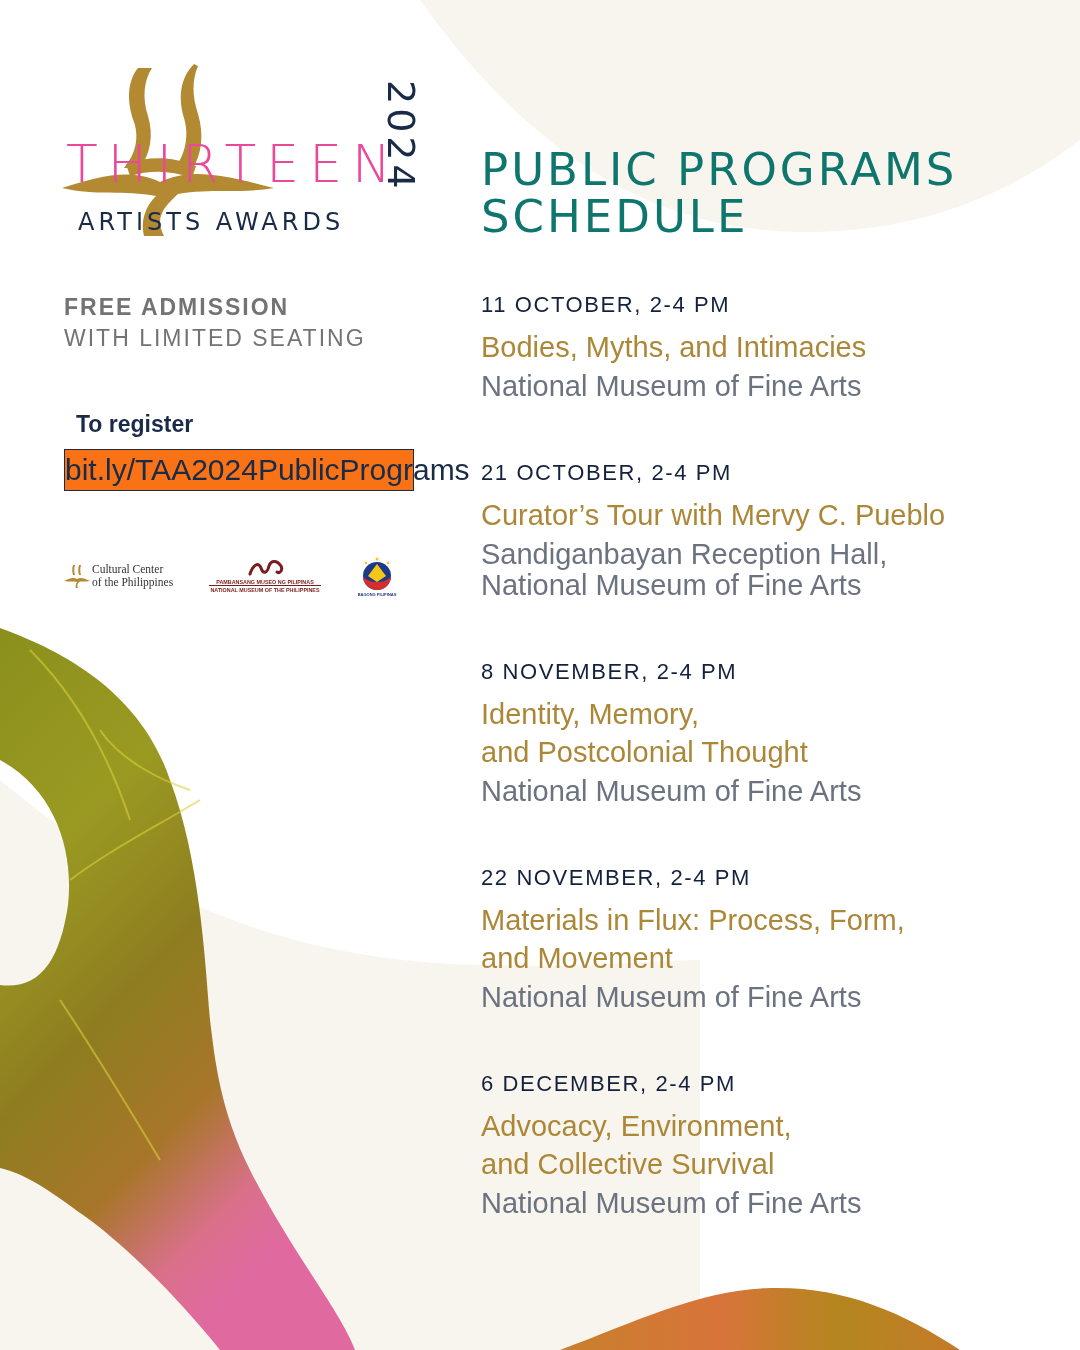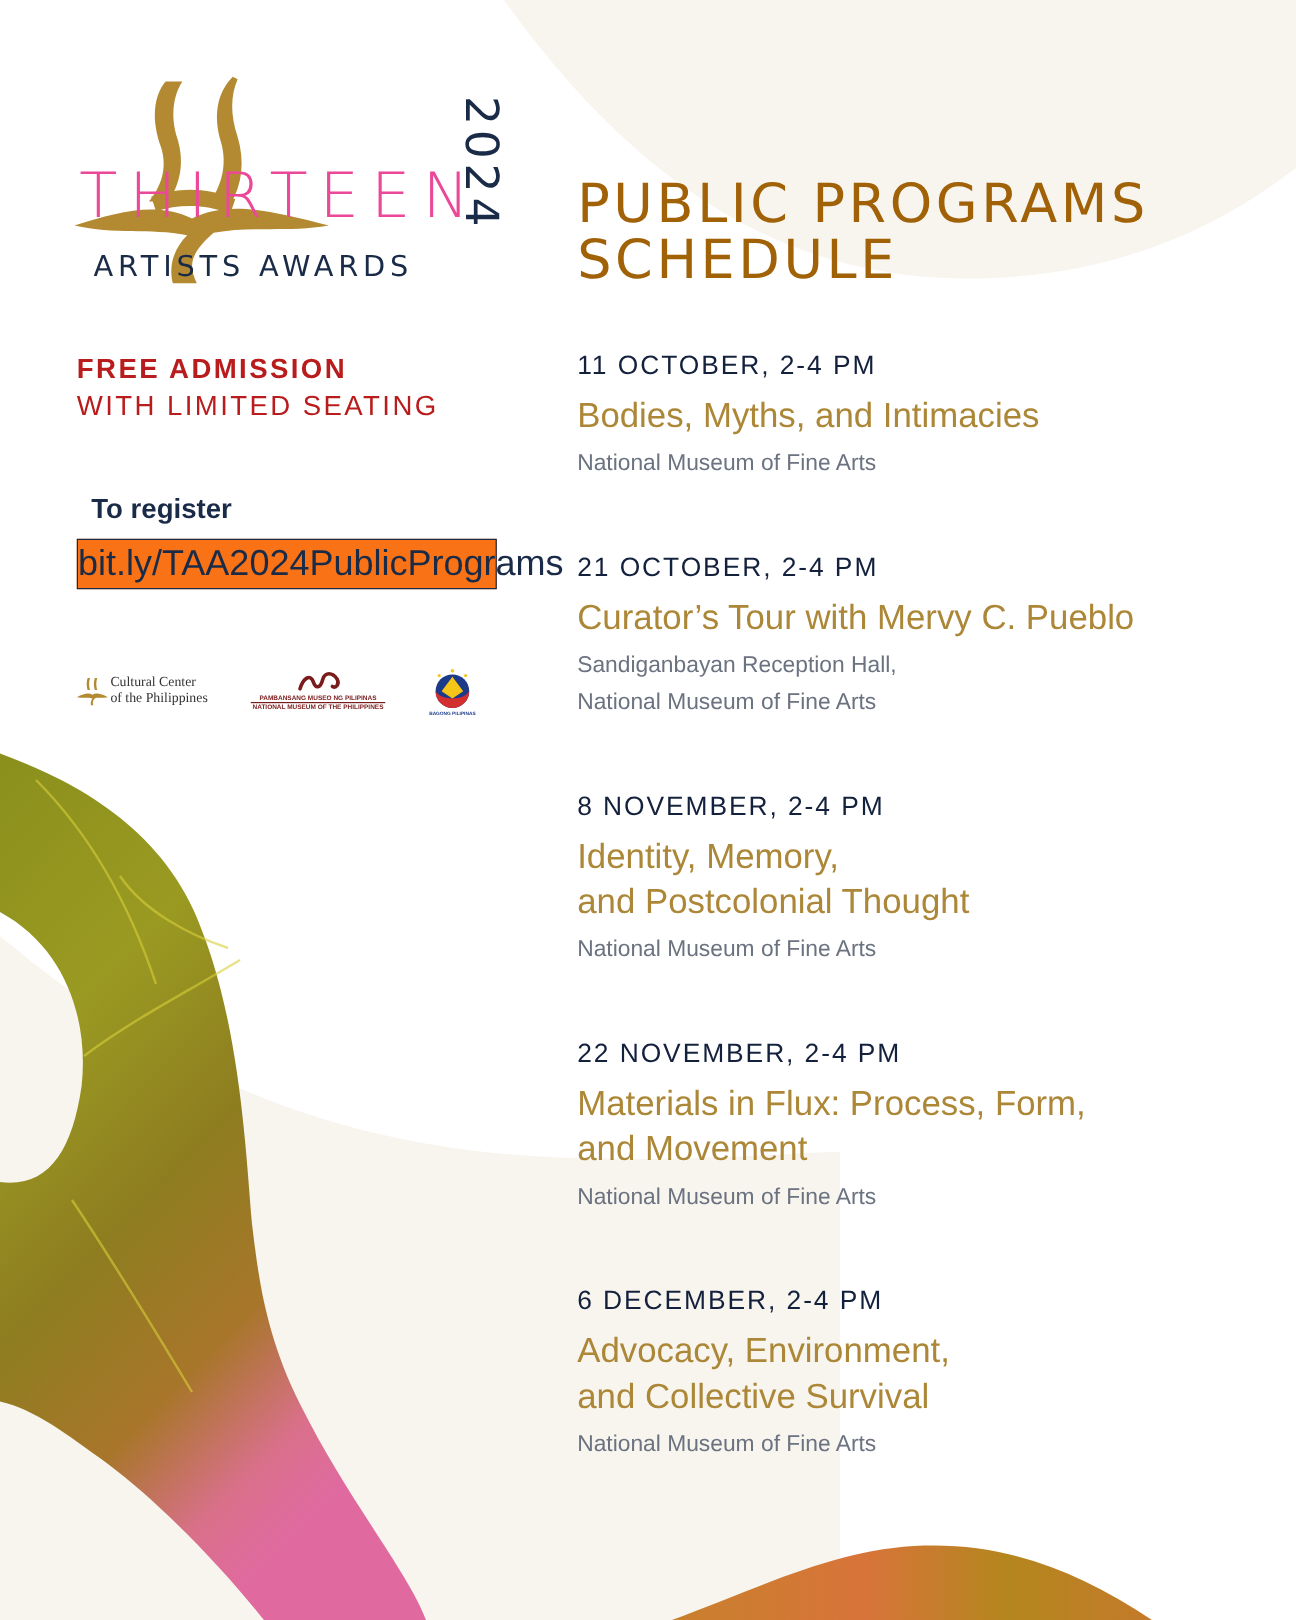--- a/index.html
+++ b/index.html
@@ -6,40 +6,40 @@
   body { width:1080px; height:1350px; position:relative; overflow:hidden; background:#ffffff; font-family:"Liberation Sans", sans-serif; }
   .bg-layer { position:absolute; left:0; top:0; width:1080px; height:1350px; }
   .content { position:absolute; left:0; top:0; width:1080px; height:1350px; }
 
   
   .logo { position:absolute; left:60px; top:60px; width:380px; height:190px; }
   .logo-word { position:absolute; left:6px; top:78px; font-size:52px; letter-spacing:10px; color:#ec4899; font-family:"DejaVu Sans", sans-serif; font-weight:300; line-height:1; }
   .logo-sub { position:absolute; left:18px; top:150px; font-size:24px; letter-spacing:4px; color:#1a2b48; font-family:"DejaVu Sans", sans-serif; line-height:1; }
   .logo-year { position:absolute; left:322px; top:20px; font-size:38px; letter-spacing:4px; color:#1a2b48; font-family:"DejaVu Sans", sans-serif; writing-mode:vertical-rl; line-height:1; }
 
-  .admission { position:absolute; left:64px; top:292px; font-size:23px; letter-spacing:2px; color:#b91c1c; line-height:31px; }
+  .admission { position:absolute; left:64px; top:292px; font-size:23px; letter-spacing:2px; color:#737373; line-height:31px; }
   .admission .l1 { font-weight:bold; }
   .reg-label { position:absolute; left:76px; top:411px; font-size:23px; font-weight:bold; color:#1a2b48; }
   .reg-box { position:absolute; left:64px; top:449px; width:350px; height:42px; border:1.5px solid #1a2b48; box-sizing:border-box; font-size:30px; color:#1a2b48; line-height:40px; padding-left:0; background:#f97316; }
 
   .partners { position:absolute; left:64px; top:556px; width:350px; height:46px; }
   .ccp { position:absolute; left:0; top:6px; width:130px; height:30px; }
   .ccp-text { position:absolute; left:28px; top:1px; font-size:11.5px; line-height:13px; color:#333; font-family:"Liberation Serif", serif; }
   .nm { position:absolute; left:145px; top:0; width:115px; height:40px; }
   .nm-text1 { position:absolute; left:0; top:23px; width:112px; font-size:5.4px; color:#7a1c1c; font-weight:bold; text-align:center; border-bottom:1px solid #7a1c1c; }
   .nm-text2 { position:absolute; left:0; top:31px; width:112px; font-size:5.4px; color:#7a1c1c; font-weight:bold; text-align:center; }
   .bp { position:absolute; left:292px; top:0; width:42px; height:44px; }
   .bp-text { position:absolute; left:0; top:36px; width:42px; text-align:center; font-size:4px; color:#1d3a8a; font-weight:bold; }
 
   
-  .title { position:absolute; left:481px; top:146px; font-size:45px; letter-spacing:3px; color:#a16207; line-height:47px; font-family:"DejaVu Sans", sans-serif; font-weight:normal; }
+  .title { position:absolute; left:481px; top:146px; font-size:45px; letter-spacing:3px; color:#0f766e; line-height:47px; font-family:"DejaVu Sans", sans-serif; font-weight:normal; }
   .event { position:absolute; left:481px; width:560px; }
   .ev-date { font-size:22px; font-weight:normal; letter-spacing:1.6px; color:#14213d; line-height:26px; }
   .ev-title { font-size:29px; color:#ac8737; line-height:38px; margin-top:10px; }
-  .ev-venue { font-size:19px; color:#6b7280; line-height:31px; margin-top:5px; }
+  .ev-venue { font-size:29px; color:#6b7280; line-height:31px; margin-top:5px; }
 </style>
 </head>
 <body>
 
 <svg class="bg-layer" viewBox="0 0 1080 1350" xmlns="http://www.w3.org/2000/svg">
   <defs>
     <linearGradient id="leafGrad" x1="0" y1="0" x2="0.5" y2="1">
       <stop offset="0" stop-color="#8a8f1c"></stop>
       <stop offset="0.3" stop-color="#9a9a22"></stop>
       <stop offset="0.55" stop-color="#8e7d20"></stop>

